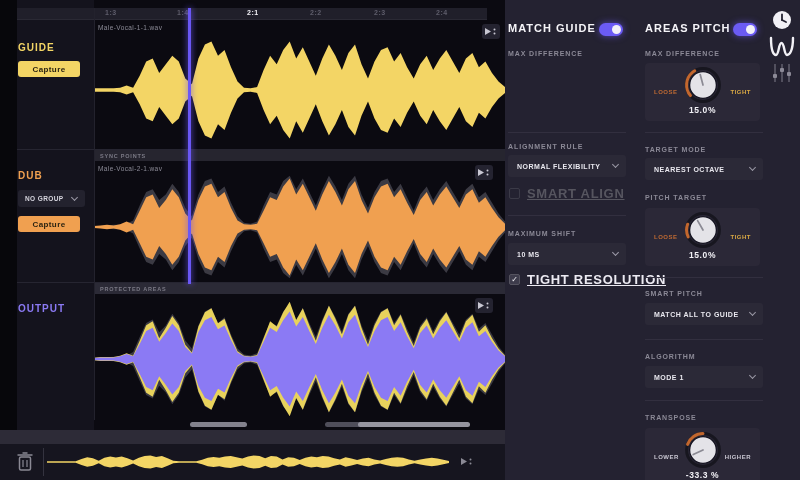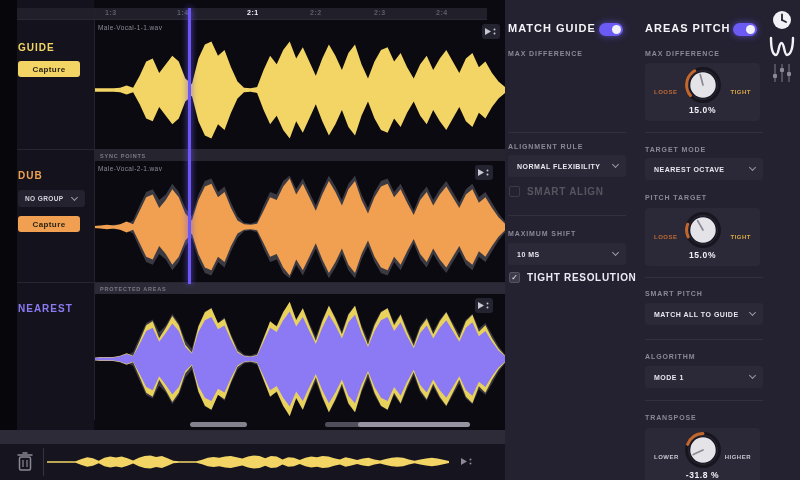--- a/index.html
+++ b/index.html
@@ -69,21 +69,21 @@
 
   .dropdown { position:absolute; height:22px; background:#2b2937; border-radius:3px;
               color:#e8e7ee; font-size:7px; font-weight:bold; letter-spacing:.5px;
               display:flex; align-items:center; padding-left:9px; cursor:pointer; }
 
   .checkrow { position:absolute; display:flex; align-items:center; gap:7px; }
   .cbox { width:11px; height:11px; border-radius:2px; }
   .cbox.empty { border:1px solid #3b3a47; background:transparent; }
   .cbox.checked { background:#3d3b4b; border:1px solid #55535f; color:#f2f1f6;
                   font-size:8px; line-height:10px; text-align:center; }
-  .checkrow .cklabel { font-size:10px; font-weight:bold; letter-spacing:.7px; }
+  .checkrow .cklabel { font-size:13px; font-weight:bold; letter-spacing:.7px;text-decoration:underline; }
   .cklabel.dim { color:#56555f; } .cklabel.lit { color:#eceaf2; }
 </style>
 </head>
 <body>
 
 <div id="app">
 
   <div class="left-edge"></div>
   <div class="wave-bg"></div>
   <div class="label-col"></div>
@@ -133,21 +133,21 @@
   <div class="solo-chip" style="left:475px;top:165px">
     <svg width="14" height="11" viewBox="0 0 14 11">
       <polygon points="1,2 7,5.5 1,9" fill="#c8c7d2"></polygon>
         <circle cx="10.5" cy="3.5" r="1" fill="#c8c7d2"></circle>
         <circle cx="10.5" cy="7.5" r="1" fill="#c8c7d2"></circle>
     </svg>
   </div>
   <div class="hsep" style="top:282px"></div>
 
   <div class="strip-bar" style="top:283px;background:#2b2a36">PROTECTED AREAS</div>
-  <div class="track-name" style="top:303px;color:#8b7af4">NEAREST</div>
+  <div class="track-name" style="top:303px;color:#8b7af4">OUTPUT</div>
   <div class="wave-box" style="top:300px;height:118px">
     <svg preserveAspectRatio="none" viewBox="0 0 411 118">
         <polygon points="0.0,57.8 6.5,57.8 13.0,57.3 19.6,56.7 26.1,56.7 32.6,55.5 39.1,52.0 45.7,37.0 52.2,23.0 58.7,19.6 65.2,32.3 71.8,25.4 78.3,13.8 84.8,23.0 91.3,40.4 97.9,48.6 104.4,25.4 110.9,11.4 117.4,8.0 124.0,23.0 130.5,17.2 137.0,34.6 143.5,48.6 150.0,54.4 156.6,55.5 163.1,53.2 169.6,37.0 176.1,23.0 182.7,25.4 189.2,11.4 195.7,3.9 202.2,19.6 208.8,8.0 215.3,23.0 221.8,37.0 228.3,19.6 234.9,5.6 241.4,17.2 247.9,31.2 254.4,13.8 261.0,5.6 267.5,25.4 274.0,40.4 280.5,23.0 287.0,11.4 293.6,8.0 300.1,23.0 306.6,13.8 313.1,28.8 319.7,42.8 326.2,25.4 332.7,17.2 339.2,31.2 345.8,19.6 352.3,11.4 358.8,23.0 365.3,34.6 371.9,19.6 378.4,13.8 384.9,28.8 391.4,23.0 398.0,34.6 404.5,46.2 411.0,54.4 411.0,63.6 404.5,71.8 398.0,83.4 391.4,95.0 384.9,89.2 378.4,104.2 371.9,98.4 365.3,83.4 358.8,95.0 352.3,106.6 345.8,98.4 339.2,86.8 332.7,100.8 326.2,92.6 319.7,75.2 313.1,89.2 306.6,104.2 300.1,95.0 293.6,110.0 287.0,106.6 280.5,95.0 274.0,77.6 267.5,92.6 261.0,112.4 254.4,104.2 247.9,86.8 241.4,100.8 234.9,112.4 228.3,98.4 221.8,81.0 215.3,95.0 208.8,110.0 202.2,98.4 195.7,114.1 189.2,106.6 182.7,92.6 176.1,95.0 169.6,81.0 163.1,64.8 156.6,62.5 150.0,63.6 143.5,69.4 137.0,83.4 130.5,100.8 124.0,95.0 117.4,110.0 110.9,106.6 104.4,92.6 97.9,69.4 91.3,77.6 84.8,95.0 78.3,104.2 71.8,92.6 65.2,85.7 58.7,98.4 52.2,95.0 45.7,81.0 39.1,66.0 32.6,62.5 26.1,61.3 19.6,61.3 13.0,60.7 6.5,60.2 0.0,60.2" fill="#6b6a75" opacity="0.5"></polygon>
       </svg>
     <svg preserveAspectRatio="none" viewBox="0 0 411 118">
         <polygon points="0.0,57.7 6.5,57.1 13.0,57.1 19.6,57.1 26.1,55.8 32.6,53.2 39.1,55.8 45.7,40.8 52.2,25.2 58.7,21.3 65.2,38.2 71.8,27.8 78.3,16.1 84.8,25.2 91.3,44.7 97.9,52.5 104.4,26.5 110.9,12.2 117.4,8.3 124.0,23.3 130.5,18.7 137.0,36.3 143.5,51.2 150.0,55.8 156.6,56.4 163.1,55.1 169.6,38.2 176.1,21.3 182.7,26.5 189.2,12.2 195.7,1.8 202.2,20.0 208.8,8.3 215.3,25.2 221.8,40.8 228.3,21.3 234.9,5.7 241.4,18.7 247.9,34.3 254.4,14.8 261.0,5.7 267.5,27.8 274.0,44.7 280.5,25.2 287.0,12.2 293.6,8.3 300.1,25.2 306.6,14.8 313.1,31.7 319.7,46.0 326.2,27.8 332.7,18.7 339.2,34.3 345.8,21.3 352.3,12.2 358.8,25.2 365.3,38.2 371.9,21.3 378.4,14.8 384.9,31.7 391.4,25.2 398.0,38.2 404.5,48.6 411.0,55.8 411.0,62.2 404.5,69.4 398.0,79.8 391.4,92.8 384.9,86.3 378.4,103.2 371.9,96.7 365.3,79.8 358.8,92.8 352.3,105.8 345.8,96.7 339.2,83.7 332.7,99.3 326.2,90.2 319.7,72.0 313.1,86.3 306.6,103.2 300.1,92.8 293.6,109.7 287.0,105.8 280.5,92.8 274.0,73.3 267.5,90.2 261.0,112.3 254.4,103.2 247.9,83.7 241.4,99.3 234.9,112.3 228.3,96.7 221.8,77.2 215.3,92.8 208.8,109.7 202.2,98.0 195.7,116.2 189.2,105.8 182.7,91.5 176.1,96.7 169.6,79.8 163.1,62.9 156.6,61.6 150.0,62.2 143.5,66.8 137.0,81.7 130.5,99.3 124.0,94.7 117.4,109.7 110.9,105.8 104.4,91.5 97.9,65.5 91.3,73.3 84.8,92.8 78.3,101.9 71.8,90.2 65.2,79.8 58.7,96.7 52.2,92.8 45.7,77.2 39.1,62.2 32.6,64.8 26.1,62.2 19.6,60.9 13.0,60.9 6.5,60.9 0.0,60.3" fill="#e8d25c"></polygon>
       </svg>
     <svg preserveAspectRatio="none" viewBox="0 0 411 118">
         <polygon points="0.0,57.9 6.5,57.4 13.0,57.4 19.6,57.4 26.1,56.3 32.6,54.1 39.1,56.3 45.7,43.9 52.2,31.0 58.7,27.7 65.2,41.7 71.8,33.1 78.3,23.4 84.8,31.0 91.3,47.1 97.9,53.6 104.4,32.0 110.9,20.2 117.4,16.9 124.0,29.3 130.5,25.6 137.0,40.1 143.5,52.5 150.0,56.3 156.6,56.8 163.1,55.8 169.6,41.7 176.1,27.7 182.7,32.0 189.2,20.2 195.7,11.5 202.2,26.6 208.8,16.9 215.3,31.0 221.8,43.9 228.3,27.7 234.9,14.8 241.4,25.6 247.9,38.5 254.4,22.3 261.0,14.8 267.5,33.1 274.0,47.1 280.5,31.0 287.0,20.2 293.6,16.9 300.1,31.0 306.6,22.3 313.1,36.3 319.7,48.2 326.2,33.1 332.7,25.6 339.2,38.5 345.8,27.7 352.3,20.2 358.8,31.0 365.3,41.7 371.9,27.7 378.4,22.3 384.9,36.3 391.4,31.0 398.0,41.7 404.5,50.4 411.0,56.3 411.0,61.7 404.5,67.6 398.0,76.3 391.4,87.0 384.9,81.7 378.4,95.7 371.9,90.3 365.3,76.3 358.8,87.0 352.3,97.8 345.8,90.3 339.2,79.5 332.7,92.4 326.2,84.9 319.7,69.8 313.1,81.7 306.6,95.7 300.1,87.0 293.6,101.1 287.0,97.8 280.5,87.0 274.0,70.9 267.5,84.9 261.0,103.2 254.4,95.7 247.9,79.5 241.4,92.4 234.9,103.2 228.3,90.3 221.8,74.1 215.3,87.0 208.8,101.1 202.2,91.4 195.7,106.5 189.2,97.8 182.7,86.0 176.1,90.3 169.6,76.3 163.1,62.2 156.6,61.2 150.0,61.7 143.5,65.5 137.0,77.9 130.5,92.4 124.0,88.7 117.4,101.1 110.9,97.8 104.4,86.0 97.9,64.4 91.3,70.9 84.8,87.0 78.3,94.6 71.8,84.9 65.2,76.3 58.7,90.3 52.2,87.0 45.7,74.1 39.1,61.7 32.6,63.9 26.1,61.7 19.6,60.6 13.0,60.6 6.5,60.6 0.0,60.1" fill="#8b7af4"></polygon>
       </svg>
@@ -280,21 +280,21 @@
     <div class="sec-label" style="left:140px;top:414px">TRANSPOSE</div>
     <div class="knob-panel" style="left:140px;top:428px;height:52px;border-radius:4px 4px 0 0">
       <span class="kn-side kn-left neutral">LOWER</span>
       <svg class="knob" width="38" height="38" viewBox="0 0 44 44">
         <circle cx="22" cy="22" r="19" fill="none" stroke="#17161f" stroke-width="3.5"></circle>
         <circle cx="22" cy="22" r="19" fill="none" stroke="#c2672e" stroke-width="3.5" stroke-linecap="round" stroke-dasharray="23 119.4" transform="rotate(200 22 22)"></circle>
         <circle cx="22" cy="22" r="15.5" fill="#e4e3e8" stroke="#141320" stroke-width="1.5"></circle>
         <line x1="22" y1="22" x2="22" y2="9.5" stroke="#8b8a94" stroke-width="2" stroke-linecap="round" transform="rotate(-115 22 22)"></line>
       </svg>
       <span class="kn-side kn-right neutral">HIGHER</span>
-      <div class="kn-value">-31.8 %</div>
+      <div class="kn-value">-33.3 %</div>
     </div>
 
     <svg style="position:absolute;left:267px;top:10px" width="20" height="20" viewBox="0 0 20 20">
       <circle cx="10" cy="10" r="9" fill="#f2f1f6"></circle>
       <line x1="10" y1="10" x2="10" y2="4.5" stroke="#242231" stroke-width="1.8" stroke-linecap="round"></line>
       <line x1="10" y1="10" x2="14" y2="12" stroke="#242231" stroke-width="1.8" stroke-linecap="round"></line>
     </svg>
     <svg style="position:absolute;left:263px;top:36px" width="28" height="22" viewBox="0 0 28 22">
       <path d="M3,2 C3,15 5.5,19 8,19 C11,19 10.5,7 13.5,7 C16.5,7 16,19 19,19 C21.5,19 25,15 25,2" fill="none" stroke="#f2f1f6" stroke-width="2.4" stroke-linecap="round"></path>
     </svg>

